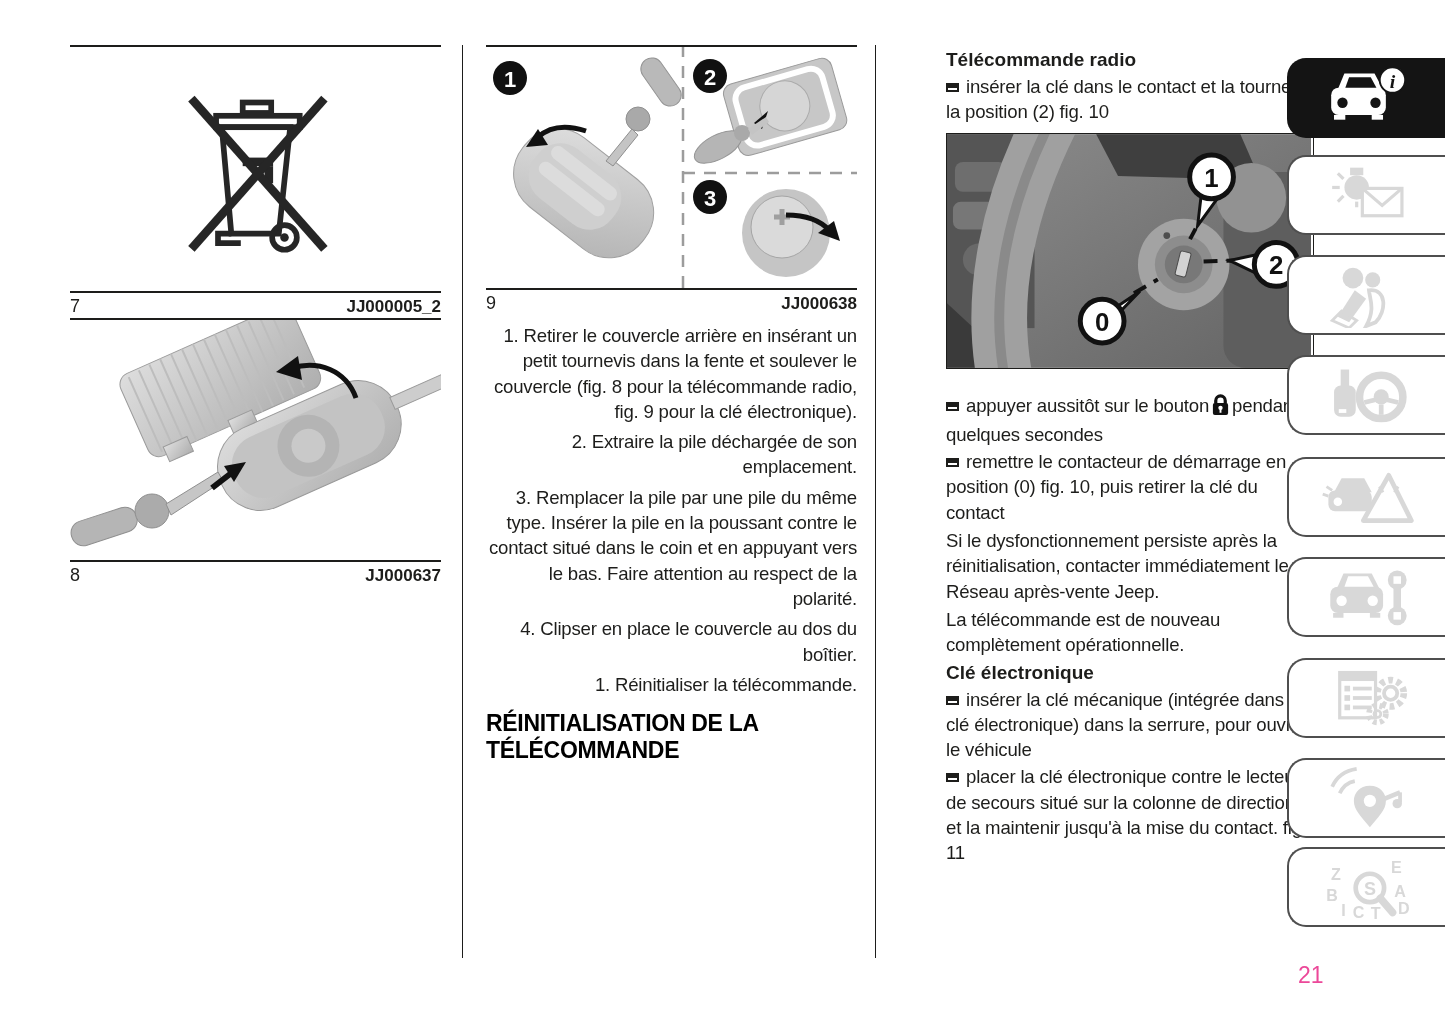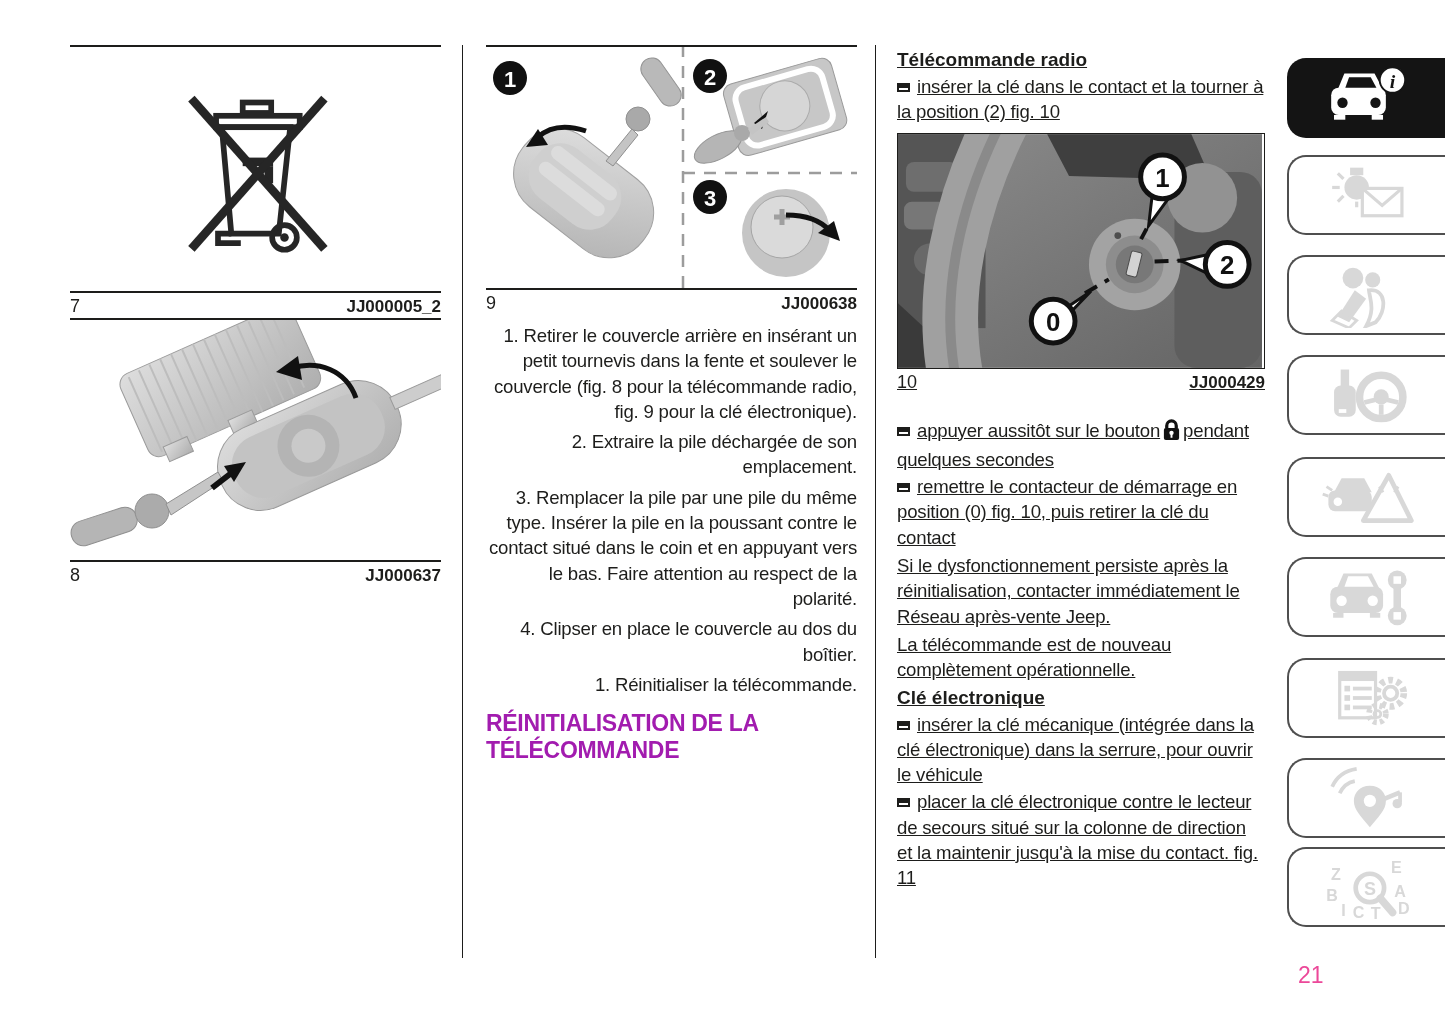--- a/index.html
+++ b/index.html
@@ -6,37 +6,37 @@
   .page{position:relative;width:1445px;height:1018px;background:#fff;overflow:hidden;
         font-family:"Liberation Sans", sans-serif;color:#1d1d1b;box-sizing:border-box;}
   .page *{box-sizing:border-box;}
 
   .vline{position:absolute;top:45px;height:913px;width:1px;background:#1d1d1b;}
   .v1{left:462px;} .v2{left:875px;}
 
   .col{position:absolute;top:45px;}
   .col-left{left:70px;width:371px;}
   .col-mid{left:486px;width:371px;}
-  .col-right{left:897px;width:368px;text-decoration:underline;}
+  .col-right{left:946px;width:368px;}
 
   .fig-frame{border-top:2px solid #1d1d1b;border-bottom:2px solid #1d1d1b;background:#fff;}
   .fig-art{position:relative;display:flex;align-items:center;justify-content:center;overflow:hidden;}
   .h248{height:248px;} .h244{height:244px;} .h245{height:245px;}
   .fig-cap{display:flex;justify-content:space-between;align-items:baseline;margin-top:3px;height:22px;}
   .fig-num{font-size:18px;line-height:20px;}
   .fig-code{font-size:17px;font-weight:bold;line-height:20px;}
 
   .body-text{font-size:18.6px;line-height:25.3px;letter-spacing:-0.2px;margin:8px 0 0;}
   .mt10{margin-top:10px;}
 
   .step{font-size:18.6px;line-height:25.3px;letter-spacing:-0.2px;margin:0 0 5px;}
   .steps{margin-top:8px;text-align:right;}
 
   .section-heading{font-size:23px;line-height:27px;font-weight:bold;letter-spacing:-0.3px;
-                   margin:13px 0 6px;color:#a21caf;}
+                   margin:13px 0 6px;color:#000000;}
   .sub-heading{font-size:19px;line-height:24px;font-weight:bold;margin:0 0 2px;}
 
   .bullet{font-size:18.6px;line-height:25.3px;letter-spacing:-0.2px;margin:0 0 2px;}
   .sq{display:inline-block;width:13px;height:9px;border:2px solid #1d1d1b;border-top-width:5px;
       margin-right:7px;vertical-align:1px;}
 
   .photo-frame{border:1px solid #1d1d1b;margin-top:8px;font-size:0;line-height:0;}
   .lock-inline{display:inline-block;vertical-align:-4px;margin:0 2px;}
 
   .sidebar-tab{position:absolute;left:1287px;width:160px;height:80px;background:#fff;
@@ -251,24 +251,20 @@
             <text x="331" y="132" font-size="26" font-weight="bold" fill="#111" text-anchor="middle" dominant-baseline="central">2</text>
           </g>
 
           <g font-family="Liberation Sans, sans-serif">
             <polygon points="170,174 161,192 194,158" fill="#fff" stroke="#111" stroke-width="3"></polygon>
             <circle cx="156" cy="188" r="22" fill="#fff" stroke="#111" stroke-width="5"></circle>
             <text x="156" y="189" font-size="26" font-weight="bold" fill="#111" text-anchor="middle" dominant-baseline="central">0</text>
           </g>
         </svg>
       </div>
-      <figcaption class="fig-cap">
-        <span class="fig-num">10</span>
-        <span class="fig-code">JJ000429</span>
-      </figcaption>
     </figure>
 
     <p class="bullet" style="margin-top:24px"><span class="sq"></span><span>appuyer aussitôt sur le bouton</span><span class="lock-inline"><svg width="19" height="23" viewBox="0 0 20 24">
             <path d="M5,11 V8 a5,5 0 0 1 10,0 v3" fill="none" stroke="#111" stroke-width="3.4"></path>
             <rect x="2" y="10.5" width="16" height="12.5" rx="2" fill="#111"></rect>
             <circle cx="10" cy="15.5" r="2.3" fill="#fff"></circle>
             <rect x="9" y="16.5" width="2" height="4.2" fill="#fff"></rect>
           </svg></span><span>pendant quelques secondes</span></p>
 
     <p class="bullet"><span class="sq"></span><span>remettre le contacteur de démarrage en position (0) fig. 10, puis retirer la clé du contact</span></p>

